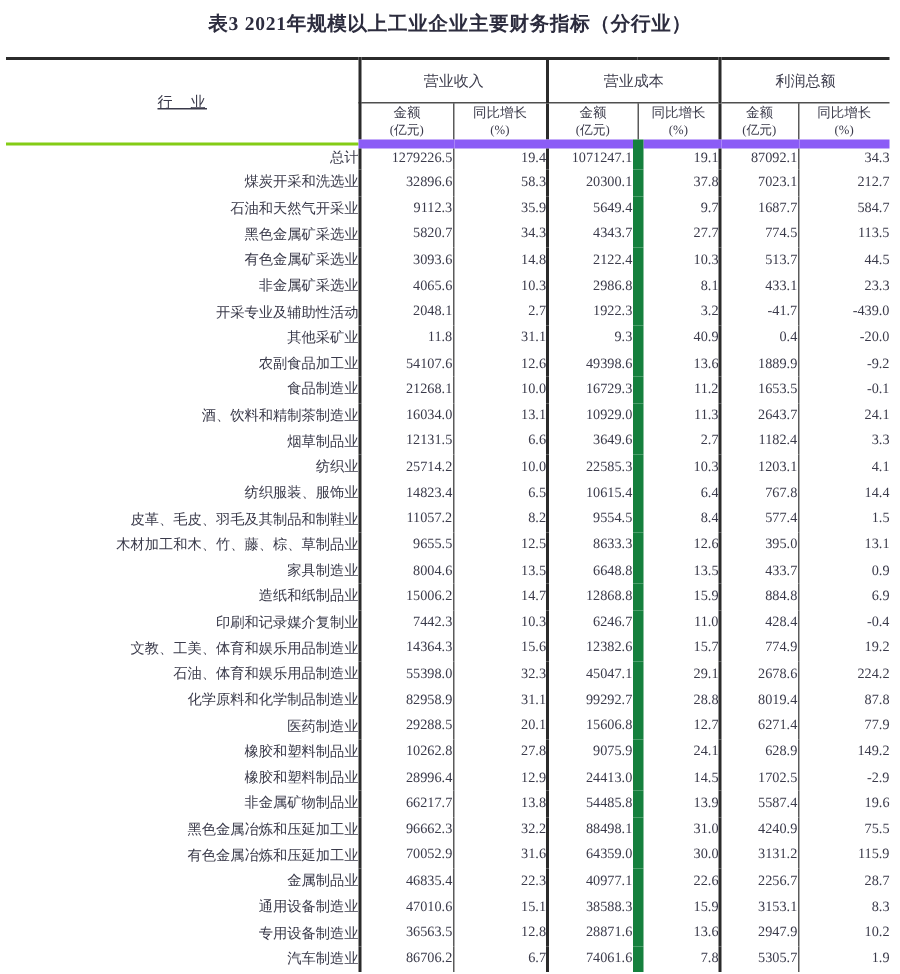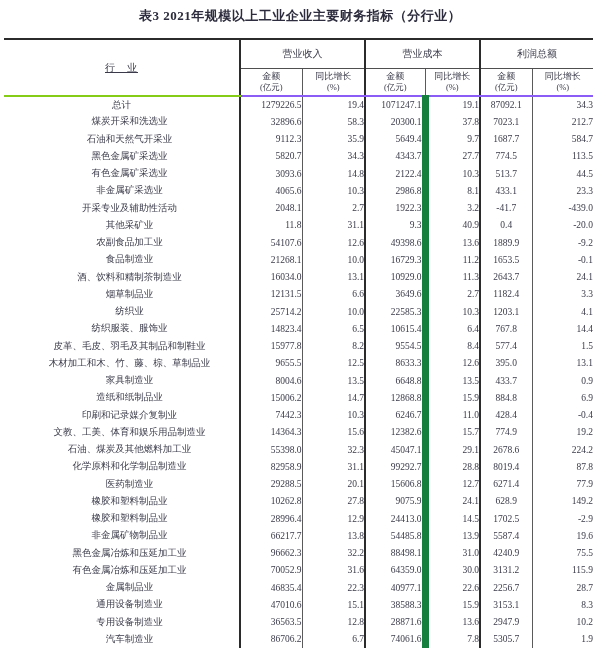--- a/index.html
+++ b/index.html
@@ -46,31 +46,31 @@
   tr.sub-row th { height: 28px; font-size: 9px; line-height: 1.25; text-align: center; vertical-align: middle; }
   th.industry-h {
     font-size: 10px;
     text-align: center;
     vertical-align: middle;
     letter-spacing: 1px;
   }
   
   .vr-thick { border-right: 2px solid #2b2b2b; }
   .vr-thin  { border-right: 1px solid #5a5a5a; }
-  thead tr.sub-row th { border-bottom: 2px solid #8b5cf6; margin-top: 16px; }
+  thead tr.sub-row th { border-bottom: 6px solid #8b5cf6; margin-top: 16px; }
   th.industry-h { border-bottom: 2px solid #84cc16; text-decoration: underline; }
   
   tbody td { height: 17.25px; font-size: 9.5px; vertical-align: middle; }
   tbody td:nth-child(1) { border-right: 2px solid #2b2b2b; }
   tbody td:nth-child(2) { border-right: 1px solid #5a5a5a; }
   tbody td:nth-child(3) { border-right: 2px solid #2b2b2b; }
   tbody td:nth-child(4) { border-right: 7px solid #15803d; }
   tbody td:nth-child(5) { border-right: 2px solid #2b2b2b; }
-  tbody td:nth-child(6) { border-right: 1px solid #5a5a5a; text-align: center; }
-  td.industry { text-align: center; padding-left: 4px; }
+  tbody td:nth-child(6) { border-right: 1px solid #5a5a5a; }
+  td.industry { text-align: right; padding-left: 4px; }
   td.industry.indent { padding-left: 16px; }
   td.num { text-align: right; padding-right: 8px; }
   .sub-l2 { font-size: 8.5px; }
 </style>
 </head>
 <body>
 
 <div class="page">
 
   <div class="title">表3  2021年规模以上工业企业主要财务指标（分行业）</div>
@@ -241,21 +241,21 @@
           <td class="industry indent">纺织服装、服饰业</td>
           <td class="num">14823.4</td>
           <td class="num">6.5</td>
           <td class="num">10615.4</td>
           <td class="num">6.4</td>
           <td class="num">767.8</td>
           <td class="num">14.4</td>
         </tr>
         <tr>
           <td class="industry indent">皮革、毛皮、羽毛及其制品和制鞋业</td>
-          <td class="num">15977.8</td>
+          <td class="num">11057.2</td>
           <td class="num">8.2</td>
           <td class="num">9554.5</td>
           <td class="num">8.4</td>
           <td class="num">577.4</td>
           <td class="num">1.5</td>
         </tr>
         <tr>
           <td class="industry indent">木材加工和木、竹、藤、棕、草制品业</td>
           <td class="num">9655.5</td>
           <td class="num">12.5</td>
@@ -294,21 +294,21 @@
         <tr>
           <td class="industry indent">文教、工美、体育和娱乐用品制造业</td>
           <td class="num">14364.3</td>
           <td class="num">15.6</td>
           <td class="num">12382.6</td>
           <td class="num">15.7</td>
           <td class="num">774.9</td>
           <td class="num">19.2</td>
         </tr>
         <tr>
-          <td class="industry indent">石油、煤炭及其他燃料加工业</td>
+          <td class="industry indent">石油、体育和娱乐用品制造业</td>
           <td class="num">55398.0</td>
           <td class="num">32.3</td>
           <td class="num">45047.1</td>
           <td class="num">29.1</td>
           <td class="num">2678.6</td>
           <td class="num">224.2</td>
         </tr>
         <tr>
           <td class="industry indent">化学原料和化学制品制造业</td>
           <td class="num">82958.9</td>

